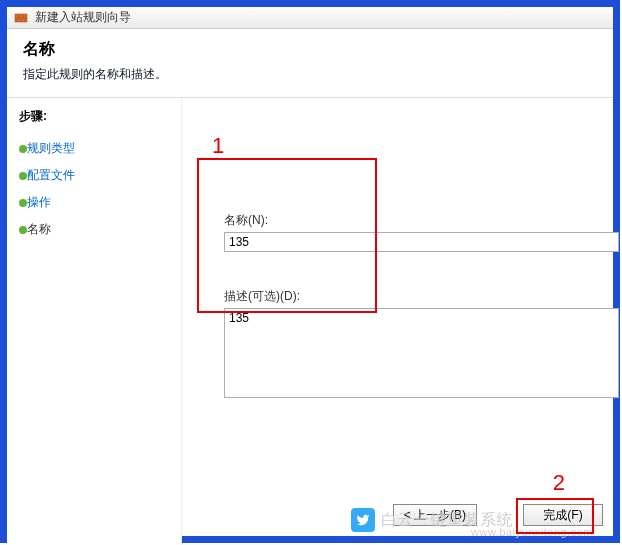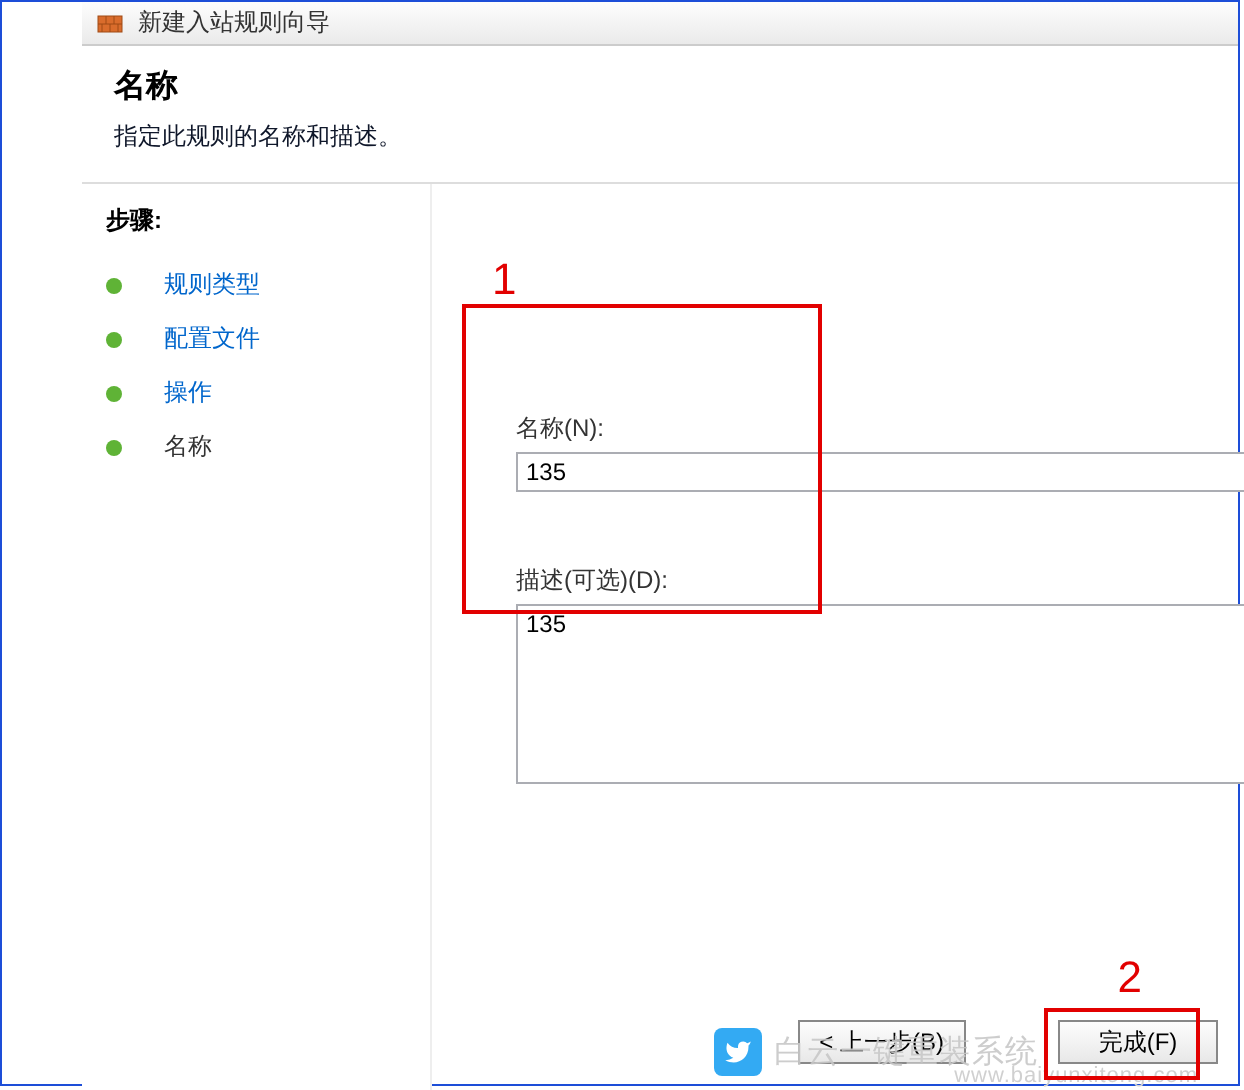--- a/index.html
+++ b/index.html
@@ -6,26 +6,25 @@
     body {
       font-family: "Microsoft YaHei", "SimSun", Tahoma, sans-serif;
       font-size: 12px;
       background: #fff;
       width: 622px;
       height: 545px;
       overflow: hidden;
       position: relative;
     }
     .window {
-      border: 1px solid #1d4ed8;
+      border: 7px solid #1d4ed8;
       width: 620px;
       height: 543px;
       position: relative;
       background: #fff;
-      padding-left: 40px;
     }
     .titlebar {
       height: 22px;
       background: linear-gradient(to bottom, #fdfdfd, #eaeaea);
       border-bottom: 1px solid #ccc;
       display: flex;
       align-items: center;
       padding: 0 6px;
       gap: 6px;
     }
@@ -67,21 +66,21 @@
     }
     .sidebar-heading {
       font-size: 12px;
       font-weight: bold;
       color: #000;
       margin-bottom: 10px;
     }
     .step-item {
       display: flex;
       align-items: center;
-      gap: 21px;
+      gap: 0;
       padding: 5px 0;
       cursor: pointer;
     }
     .step-bullet {
       width: 8px;
       height: 8px;
       border-radius: 50%;
       flex-shrink: 0;
     }
     .step-bullet.green { background: #5fb336; }

